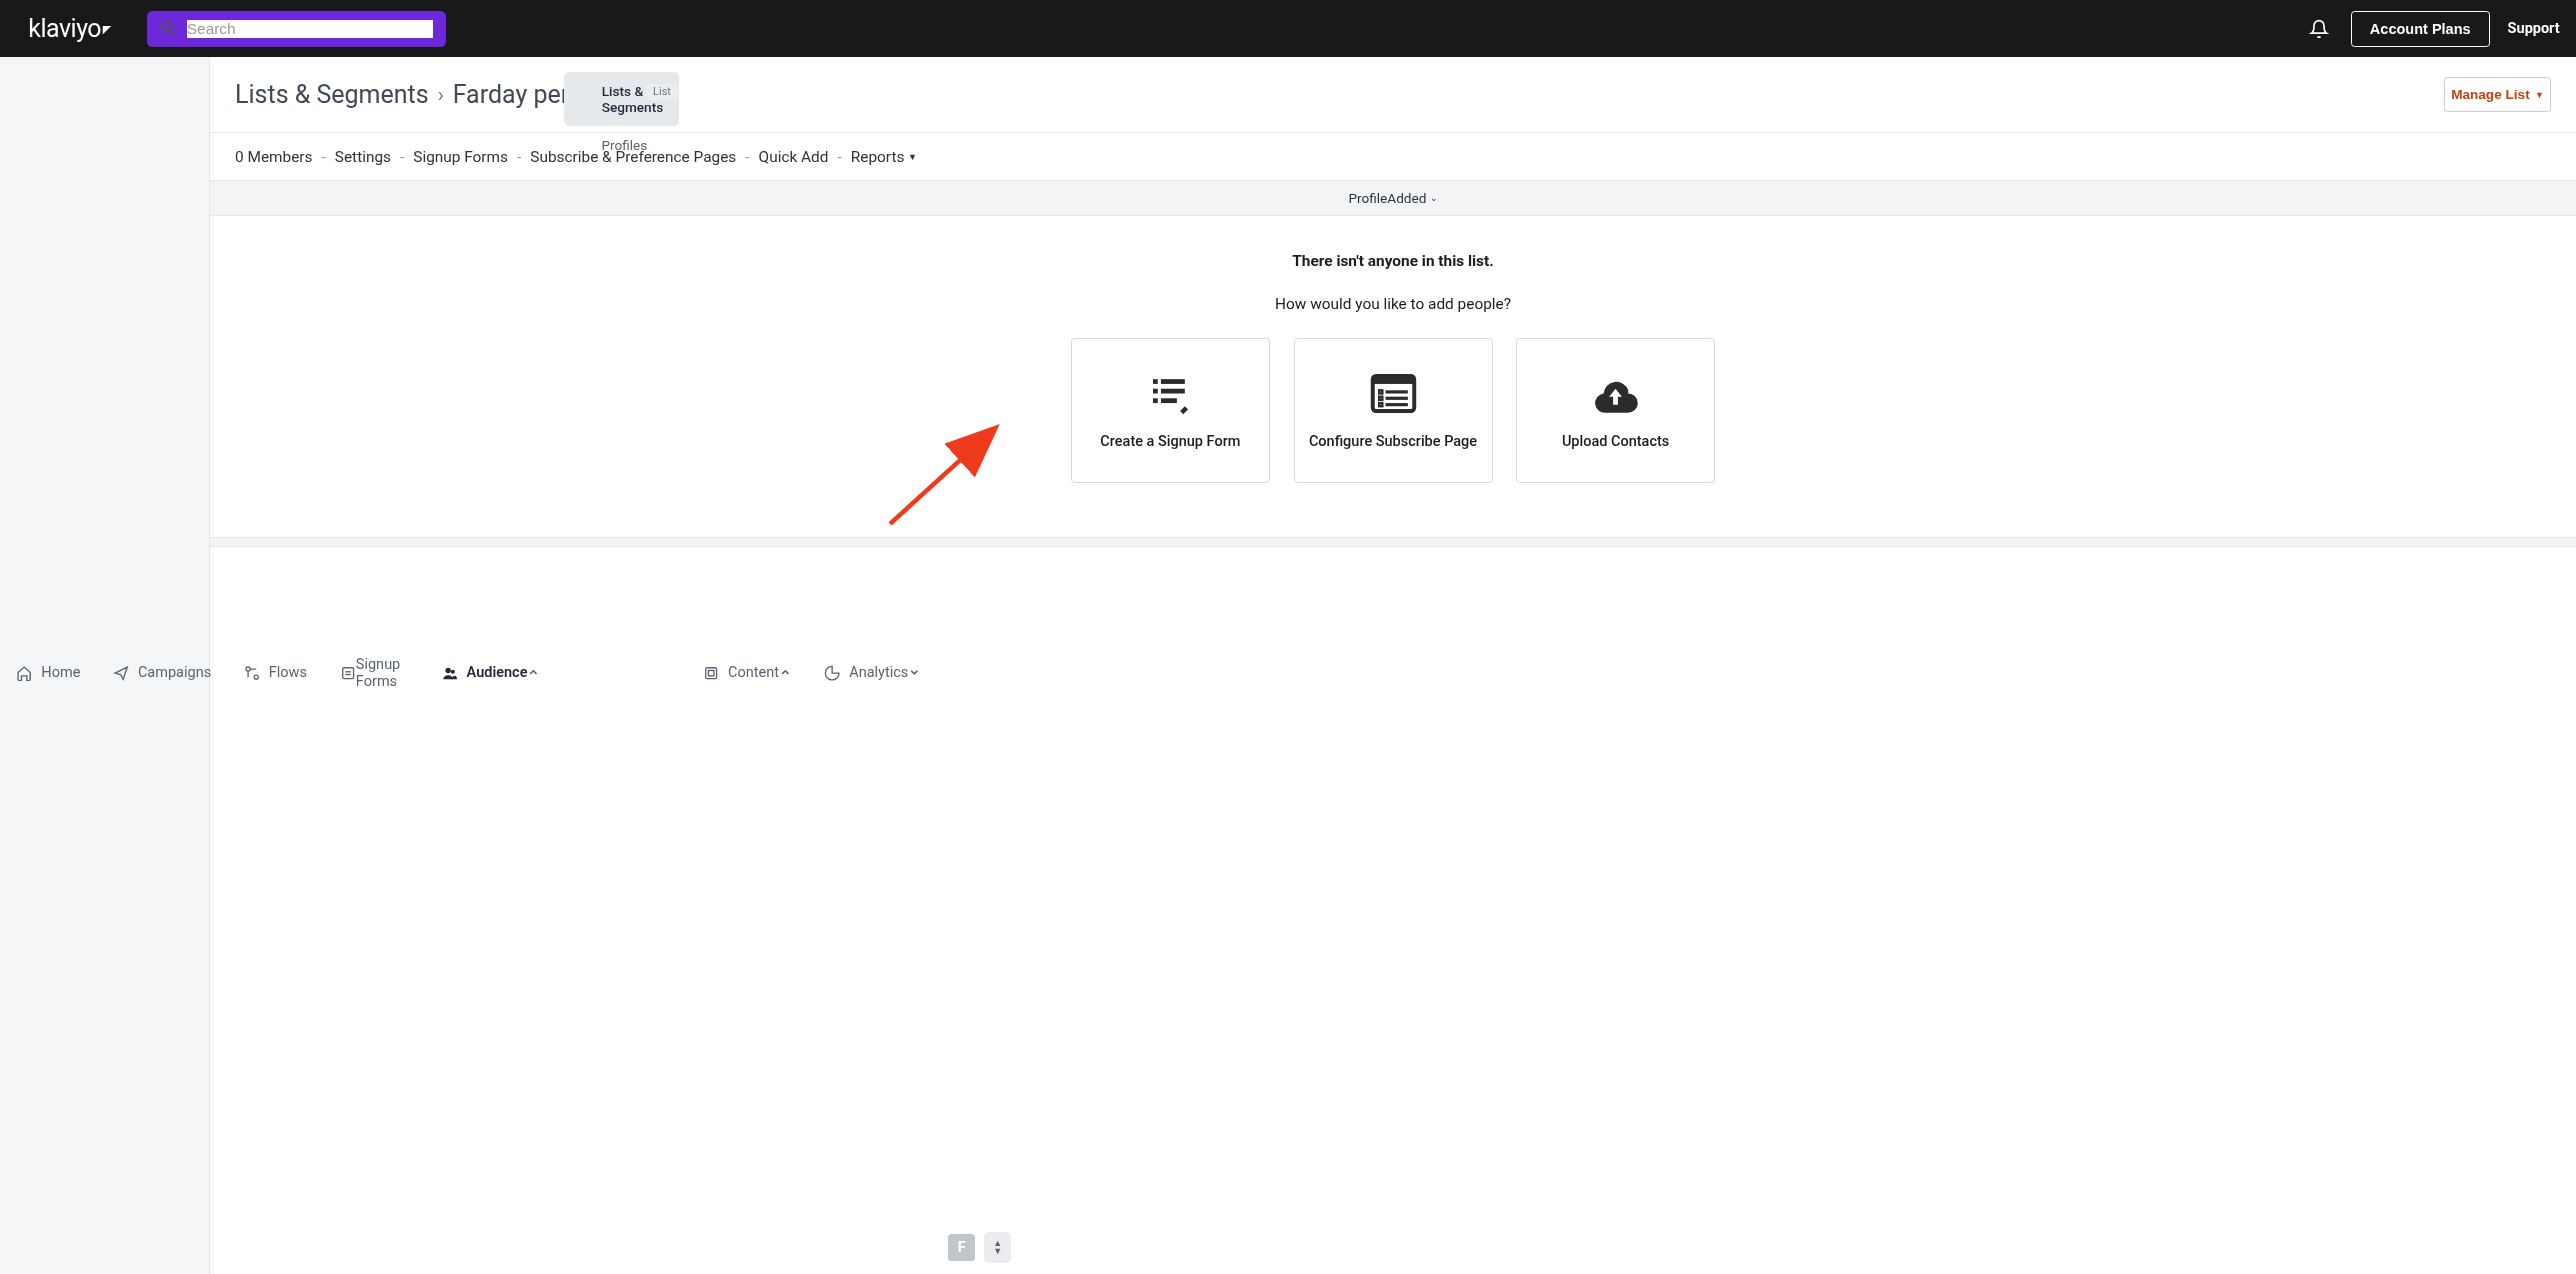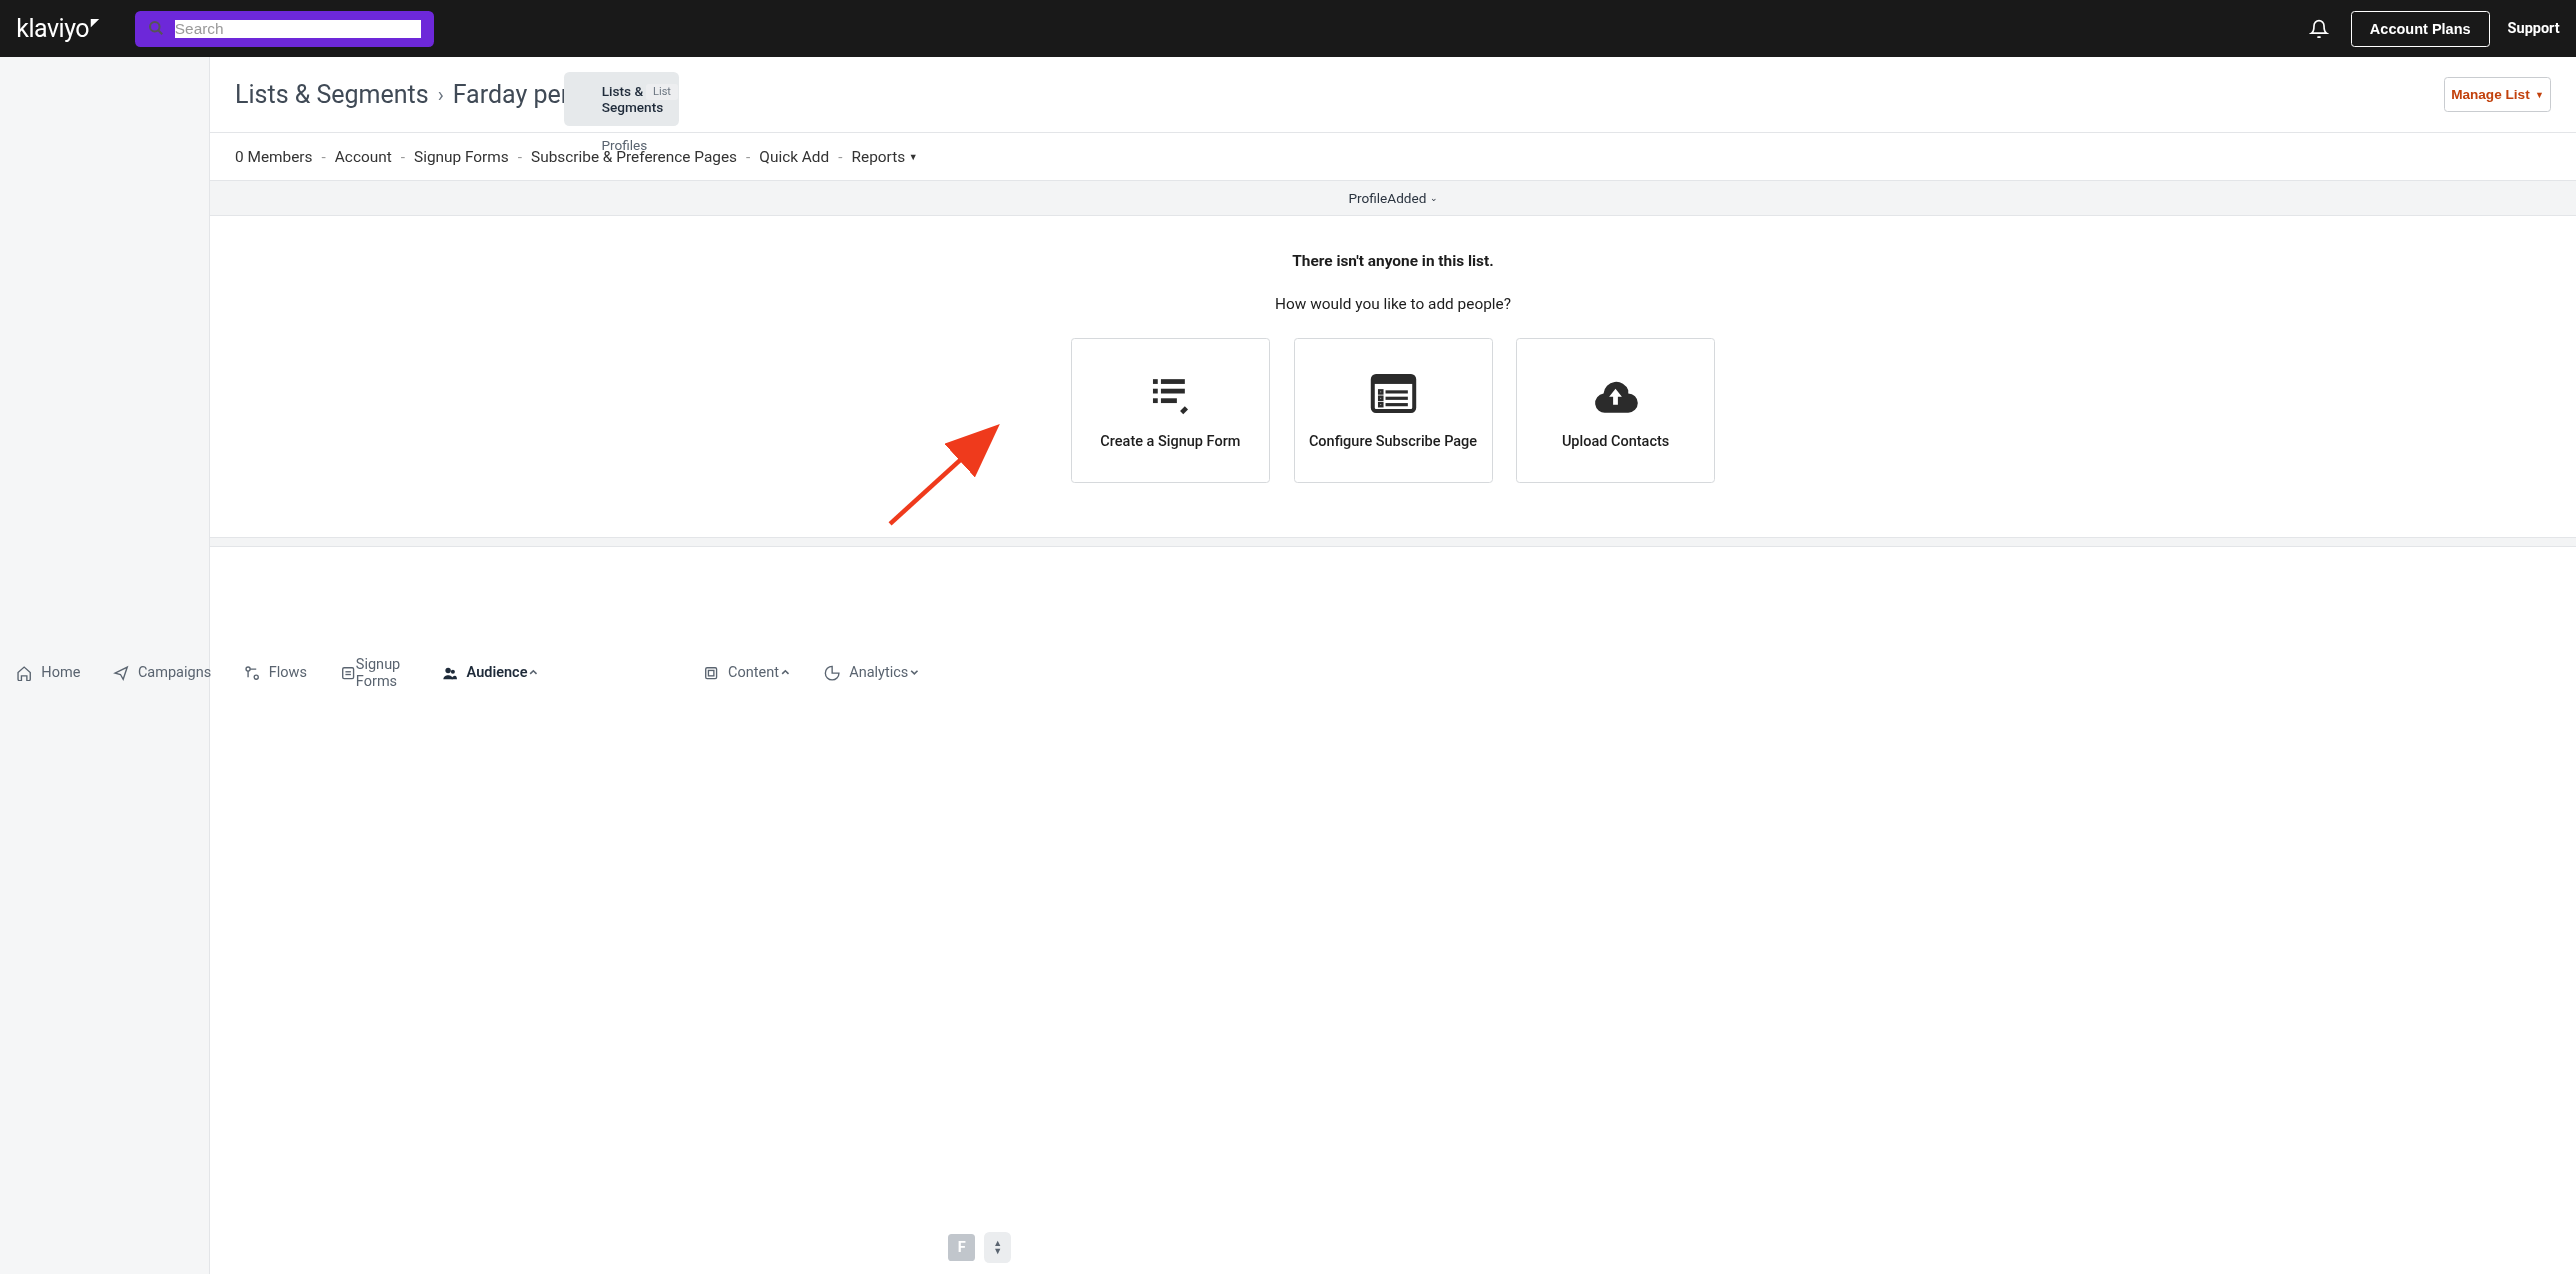--- a/index.html
+++ b/index.html
@@ -18,22 +18,23 @@
     align-items: center;
     padding: 0 16.3px;
     color: #fff;
   }
   .logo {
     color: #fff;
     font-size: 25px;
     font-weight: 400;
     letter-spacing: -0.5px;
     display: flex;
-    align-items: flex-start;
+    align-items: center;
     margin-right: 36px;
+    margin-left: 12px;
   }
   .logo sup {
     font-size: 11px;
     margin-left: 1.8px;
     margin-top: 1.8px;
   }
   .search-wrap {
     background: #6d28d9;
     border-radius: 5.4px;
     display: flex;
@@ -450,21 +451,21 @@
       </div>
       <button class="manage-btn">
         <span>Manage List</span>
         <span style="font-size:9px;">▼</span>
       </button>
     </div>
 
     <div class="subtabs">
       <span class="tab">0 Members</span>
       <span class="dash">-</span>
-      <span class="tab">Account</span>
+      <span class="tab">Settings</span>
       <span class="dash">-</span>
       <span class="tab">Signup Forms</span>
       <span class="dash">-</span>
       <span class="tab">Subscribe &amp; Preference Pages</span>
       <span class="dash">-</span>
       <span class="tab">Quick Add</span>
       <span class="dash">-</span>
       <span class="tabwrap tab">
         <span>Reports</span>
         <span style="font-size:9px;">▼</span>

